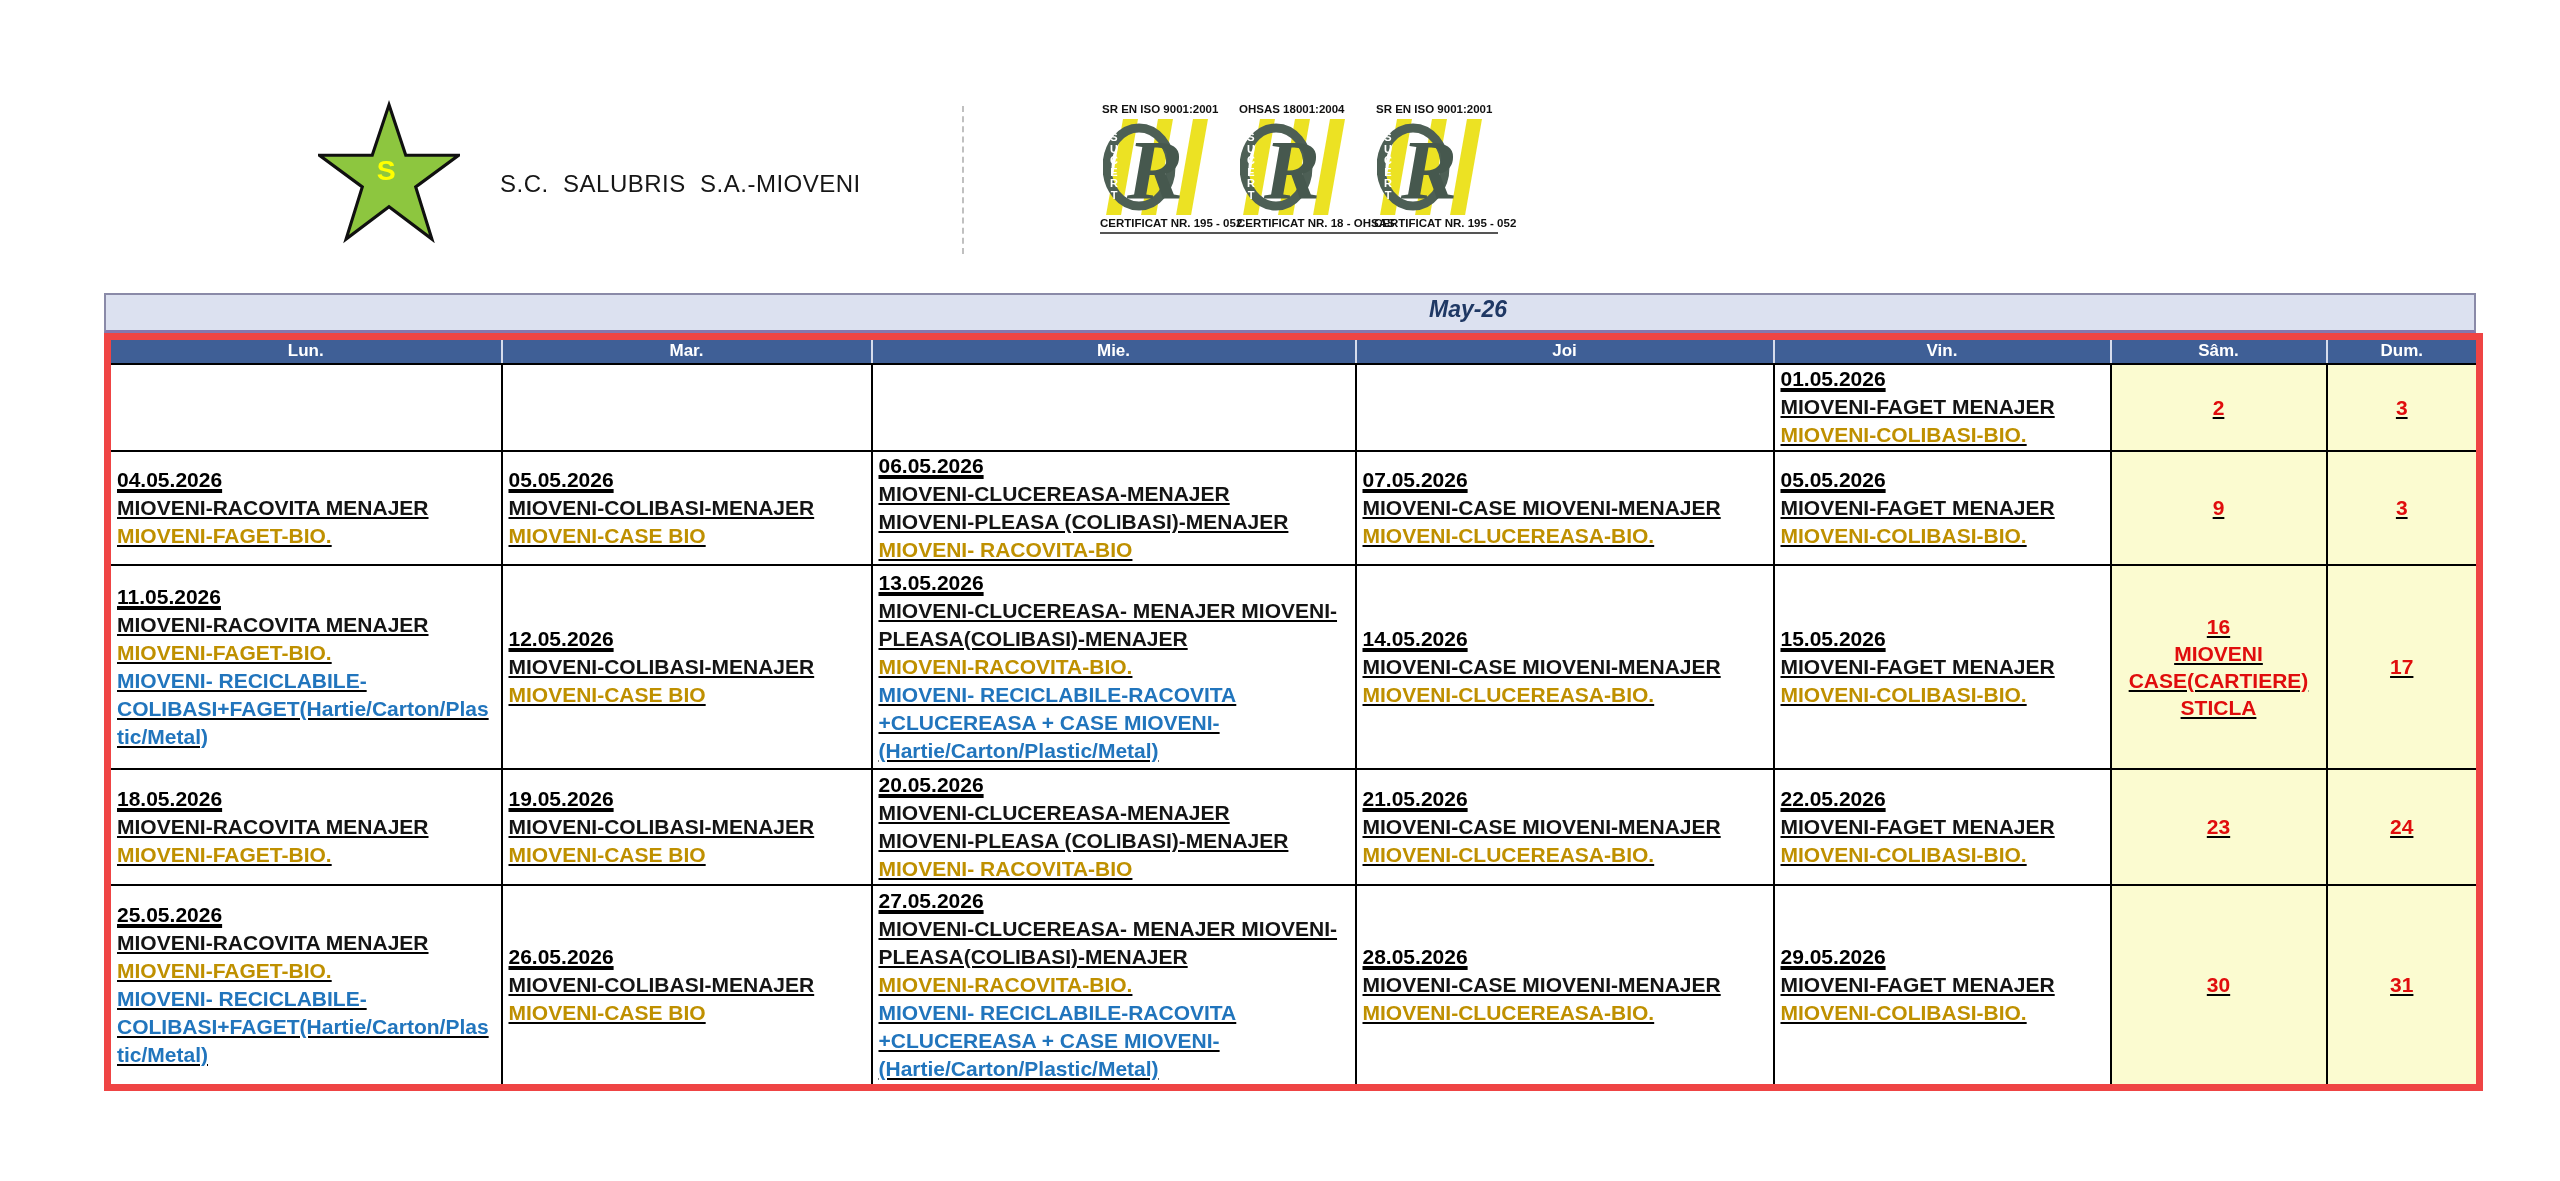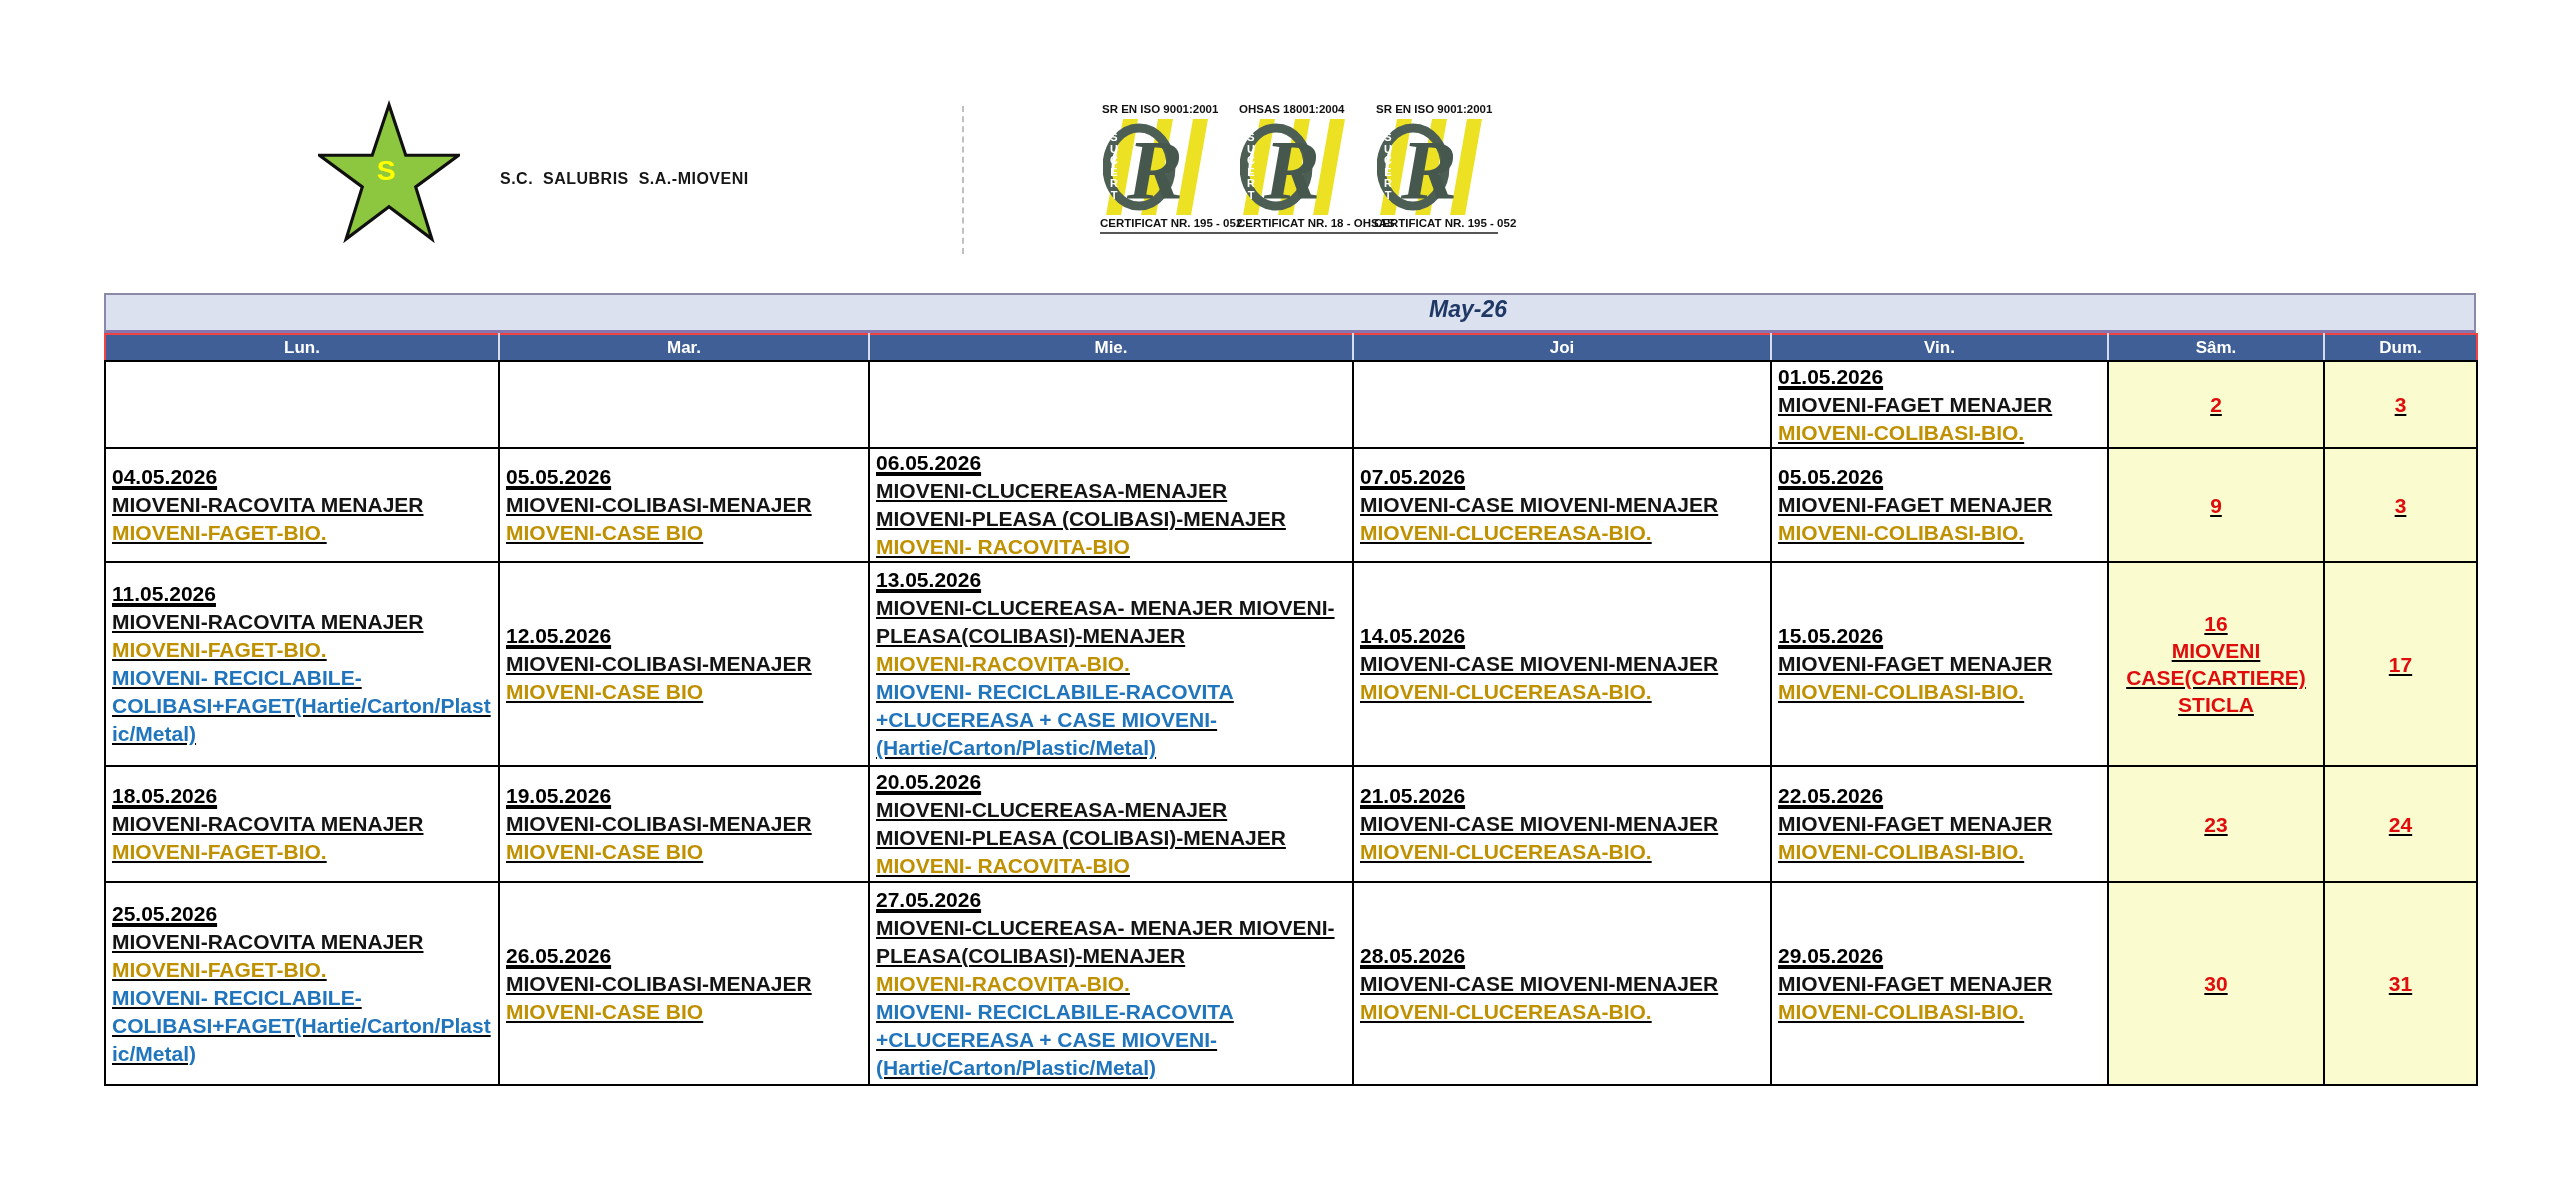--- a/index.html
+++ b/index.html
@@ -10,21 +10,21 @@
     overflow:hidden; margin:0 auto;
   }
 
   
   .star-wrap { position:absolute; left:318px; top:98px; width:142px; height:150px; }
   .star-wrap svg { width:100%; height:100%; }
   .star-letter { font:bold 20px "Liberation Sans",sans-serif; fill:#ffff00; }
 
   .company-name {
     position:absolute; left:500px; top:170px;
-    font-weight:bold; font-size:16px; color:#161616;
+    font-weight:normal; font-size:24px; color:#161616;
     letter-spacing:0.5px; white-space:pre;
   }
 
   .page-divider {
     position:absolute; left:962px; top:106px; height:148px; width:0;
     border-left:2px dashed #c0c0c0;
   }
 
   .certs {
     position:absolute; left:1100px; top:103px;
@@ -58,21 +58,21 @@
     border:2px solid #8a8aa8;
     border-bottom:3px solid var(--month-border,#8577ad);
     font-style:italic;
   }
   .month-label {
     position:absolute; left:1323px; top:1px;
     font-weight:bold; font-size:23px; color:var(--month-text,#1f3864);
   }
   table.calendar {
     width:2372px; table-layout:fixed; border-collapse:collapse;
-    border:2px solid #ef4444;
+    border:7px solid #ef4444;
   }
   table.calendar th {
     height:27px; background:var(--header-bg,#3f5f96); color:#fff;
     font-weight:bold; font-size:17px; text-align:center;
     border-left:2px solid #d6dcec; border-bottom:2px solid #000;
   }
   table.calendar th:first-child { border-left:none; }
   table.calendar td {
     border:2px solid #000; vertical-align:middle;
     padding:0 6px; background:#fff; overflow:hidden;text-decoration:underline;

